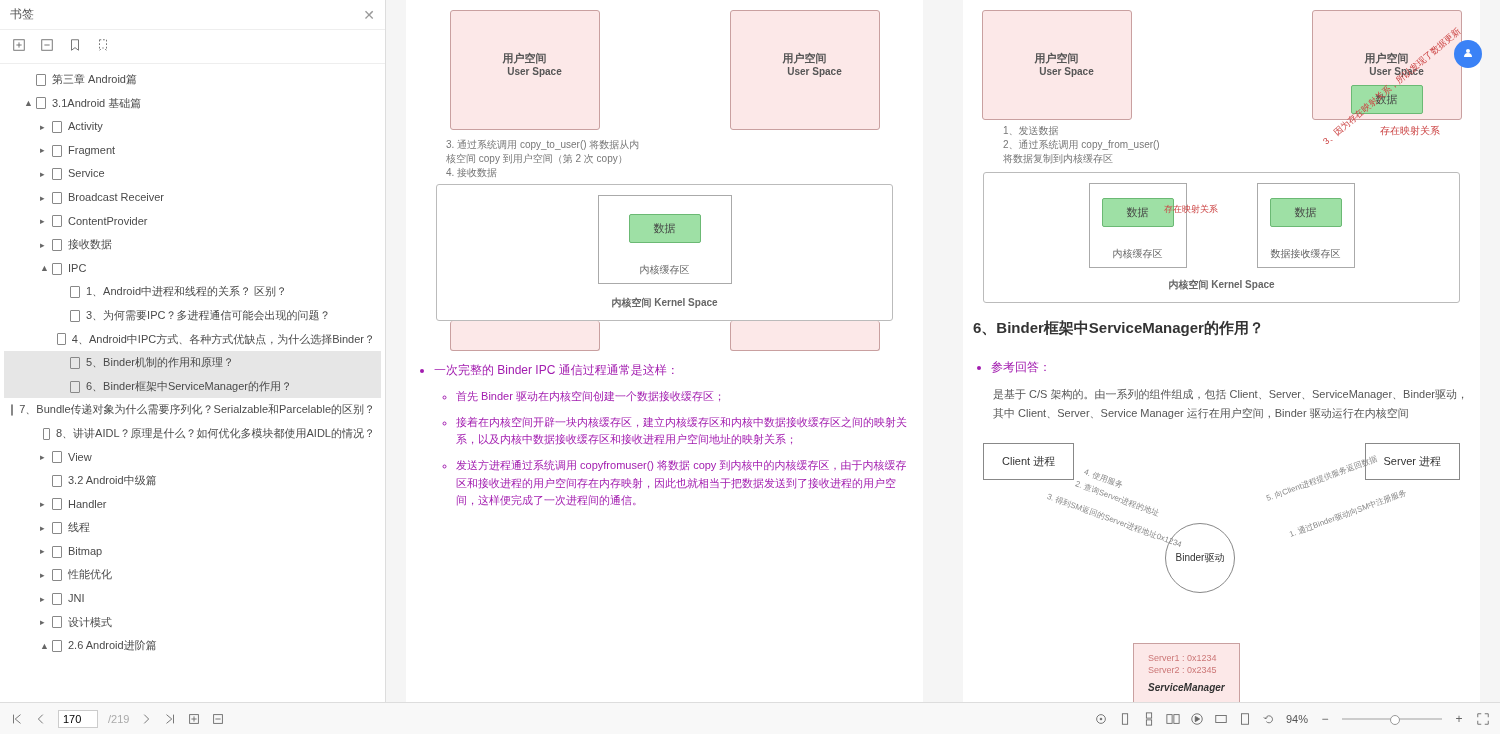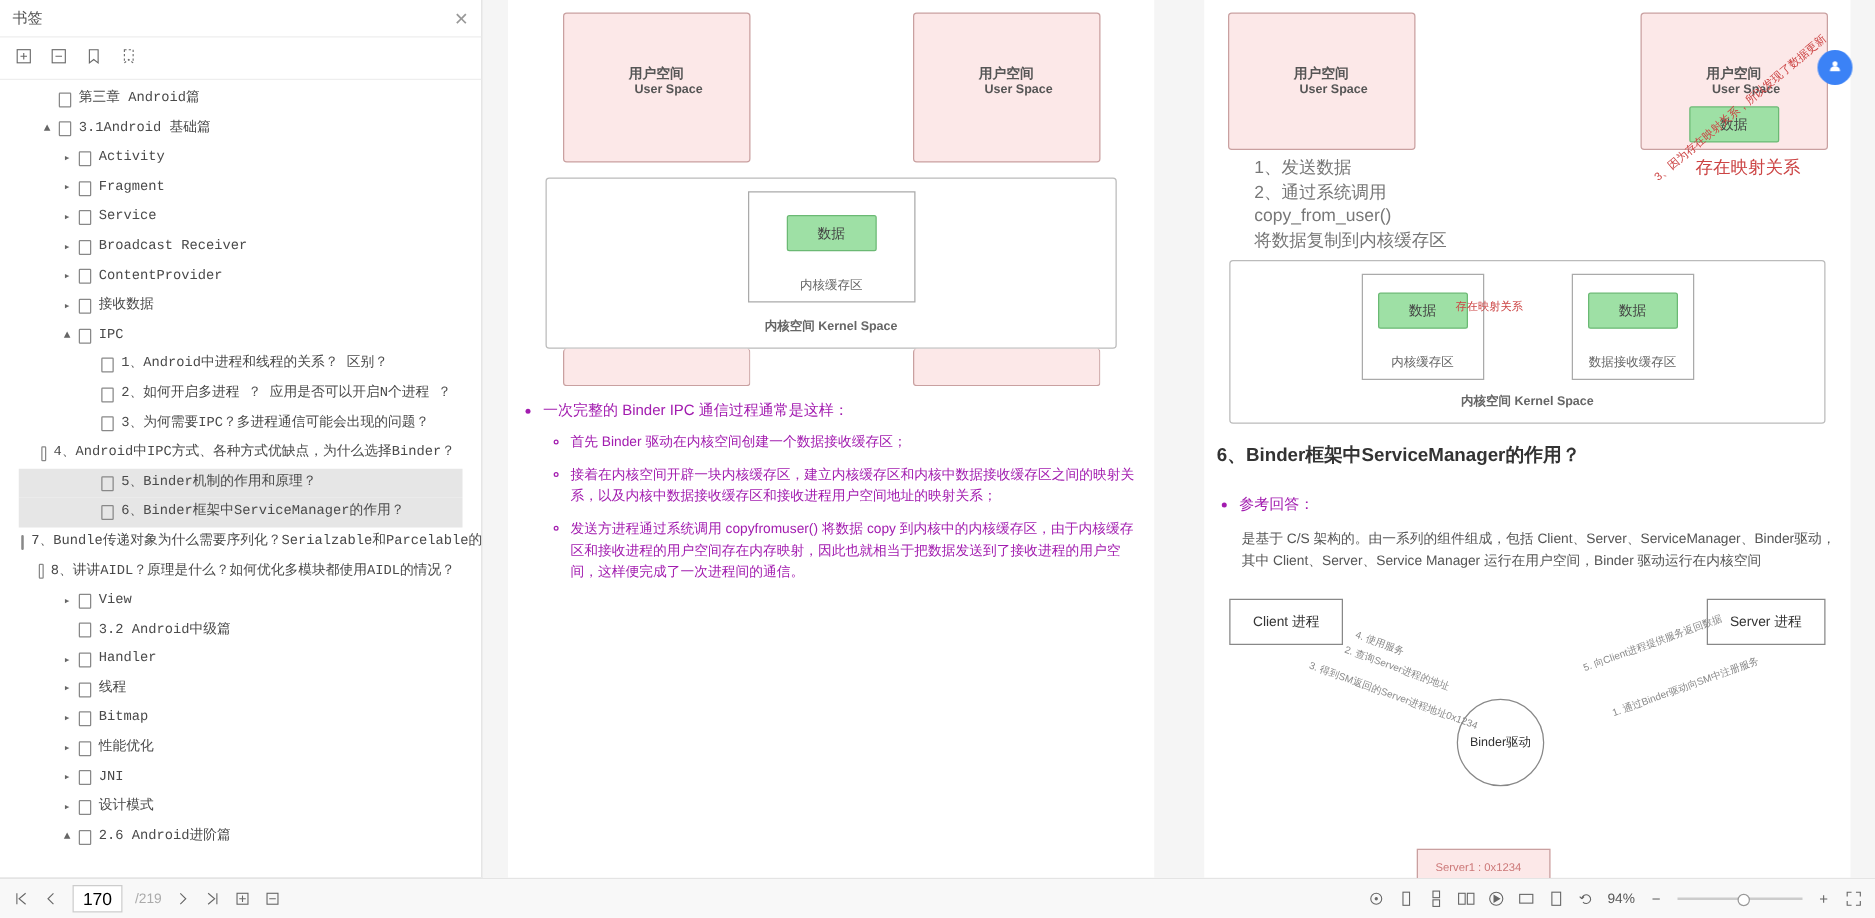--- a/index.html
+++ b/index.html
@@ -5,37 +5,37 @@
 * { margin:0; padding:0; box-sizing:border-box; }
 body { font-family:"Microsoft YaHei",Arial,sans-serif; font-size:12px; color:#333; background:#fafafa; overflow:hidden; }
 .app { display:flex; flex-direction:column; width:1500px; height:734px; }
 .main { display:flex; flex:1; overflow:hidden; }
 .sidebar { width:386px; background:#fff; border-right:1px solid #ddd; display:flex; flex-direction:column; }
 .sb-head { display:flex; justify-content:space-between; align-items:center; padding:6px 10px; border-bottom:1px solid #eee; }
 .sb-title { font-size:12px; color:#555; }
 .close-x { color:#999; cursor:pointer; font-size:14px; }
 .sb-tools { display:flex; gap:14px; padding:8px 12px; border-bottom:1px solid #eee; }
 .sb-tools svg { width:14px; height:14px; stroke:#666; fill:none; cursor:pointer; }
-.tree { flex:1; overflow-y:auto; padding:4px 15px;font-family:Liberation Mono, monospace; }
+.tree { flex:1; overflow-y:auto; padding:4px 4px; }
 .tree-item { display:flex; align-items:center; padding:3px 6px 3px 0; cursor:pointer; white-space:nowrap; font-size:11px; color:#4a4a4a; line-height:1.6; }
 .tree-item.sel { background:#e6e6e6; }
 .tree-item .ind { display:inline-block; }
 .tree-item .tw { display:inline-block; width:10px; font-size:9px; color:#666; margin-right:2px; }
 .tree-item .bk { display:inline-block; width:10px; height:12px; border:1px solid #888; margin-right:6px; border-radius:1px; }
 .content { flex:1; overflow:auto; background:#f5f5f5; padding:0 20px; display:flex; gap:40px; }
 .page { background:#fff; padding:10px; }
 .page-l { width:520px; }
 .page-r { width:520px; }
 
 .dg-row { display:flex; gap:130px; justify-content:center; margin-bottom:8px; }
 .us-box { width:150px; height:120px; border:1px solid #c9a0a0; border-radius:3px; background:#fce8e8; display:flex; flex-direction:column; align-items:center; justify-content:flex-start; padding-top:40px; font-size:11px; text-align:center; position:relative; }
 .us-box .t1 { font-weight:bold; color:#555; }
 .us-box .t2 { font-weight:bold; color:#555; font-size:10px;margin-left:20px; }
 .databox { background:#9ee0a5; border:1px solid #6bb974; padding:6px 24px; font-size:11px; color:#444; border-radius:2px; margin-top:8px; }
-.dg-notes { display:flex; justify-content:space-between; font-size:14px; color:#777; padding:0 30px; margin:4px 0; }
+.dg-notes { display:flex; justify-content:space-between; font-size:10px; color:#777; padding:0 30px; margin:4px 0; }
 .dg-notes div { width:200px; line-height:1.4; }
 .kernel { border:1px solid #bbb; border-radius:3px; padding:10px; text-align:center; margin:0 20px; position:relative; }
 .kbuf { display:inline-block; border:1px solid #aaa; padding:10px 30px 6px; margin-bottom:6px; }
 .kbuf-lbl { font-size:10px; color:#666; margin-top:20px; }
 .klabel { font-size:10px; color:#666; font-weight:bold; margin-top:6px; }
 .us-foot { display:flex; gap:130px; justify-content:center; }
 .us-foot .us-box { height:30px; padding:0; border-top:none; }
 .bullets { padding:10px 0 0 18px; font-size:12px; color:#a21caf; }
 .bullets li { margin-bottom:8px; line-height:1.6; }
 .bullets .sub { list-style:circle; padding-left:22px; }
@@ -54,21 +54,21 @@
 .dg-r-top .us-box { height:110px; }
 .kernel-r { border:1px solid #bbb; border-radius:3px; padding:10px 20px; margin:6px 10px 0; }
 .kernel-r-row { display:flex; gap:70px; justify-content:center; }
 .kbuf-r { border:1px solid #aaa; padding:6px 12px; text-align:center; }
 .annot { font-size:9px; color:#c44; position:absolute; }
 
 .footer { height:32px; border-top:1px solid #ddd; background:#f8f8f8; display:flex; align-items:center; padding:0 10px; justify-content:space-between; }
 .ft-l, .ft-r { display:flex; align-items:center; gap:10px; }
 .ft-ico { width:14px; height:14px; cursor:pointer; color:#666; display:inline-flex; align-items:center; justify-content:center; }
 .ft-ico svg { width:14px; height:14px; stroke:#666; fill:none; }
-.pagein { width:40px; text-align:center; border:1px solid #ccc; padding:2px 4px; font-size:14px; }
+.pagein { width:40px; border:1px solid #ccc; padding:2px 4px; font-size:11px; }
 .pagetot { color:#aaa; font-size:11px; }
 .zoom { font-size:11px; color:#555; }
 .slider { width:100px; height:2px; background:#ccc; position:relative; }
 .slider::after { content:''; position:absolute; width:8px; height:8px; border:1px solid #999; background:#fff; border-radius:50%; top:-3px; left:48px; }
 .float-btn { position:fixed; right:18px; top:40px; width:28px; height:28px; background:#3b82f6; border-radius:50%; display:flex; align-items:center; justify-content:center; color:#fff; font-size:13px; }
 </style>
 </head>
 <body>
 
 <div class="app">
@@ -153,26 +153,20 @@
           <div class="tree-item">
             <span class="ind" style="width:54px"></span>
             <span class="tw"></span>
             <span class="bk"></span>
             <span>1、Android中进程和线程的关系？ 区别？</span>
           </div>
           <div class="tree-item">
             <span class="ind" style="width:54px"></span>
             <span class="tw"></span>
             <span class="bk"></span>
-            <span>2、如何开启多进程 ？ 应用是否可以开启N个进程 ？</span>
-          </div>
-          <div class="tree-item">
-            <span class="ind" style="width:54px"></span>
-            <span class="tw"></span>
-            <span class="bk"></span>
             <span>3、为何需要IPC？多进程通信可能会出现的问题？</span>
           </div>
           <div class="tree-item">
             <span class="ind" style="width:54px"></span>
             <span class="tw"></span>
             <span class="bk"></span>
             <span>4、Android中IPC方式、各种方式优缺点，为什么选择Binder？</span>
           </div>
           <div class="tree-item sel">
             <span class="ind" style="width:54px"></span>
@@ -262,20 +256,22 @@
      <div class="us-box">
       <div class="t1">用户空间</div>
       <div class="t2">User Space</div>
      </div>
      <div class="us-box">
       <div class="t1">用户空间</div>
       <div class="t2">User Space</div>
      </div>
     </div>
     <div class="dg-notes">
+     <div style="white-space:pre-line">3. 通过系统调用 copy_to_user() 将数据从内核空间 copy 到用户空间（第 2 次 copy）
+4. 接收数据</div>
     </div>
     <div class="kernel">
      <div class="kbuf">
       <div class="databox">数据</div>
       <div class="kbuf-lbl">内核缓存区</div>
      </div>
      <div class="klabel">内核空间 Kernel Space</div>
     </div>
     <div class="us-foot">
      <div class="us-box"></div>

